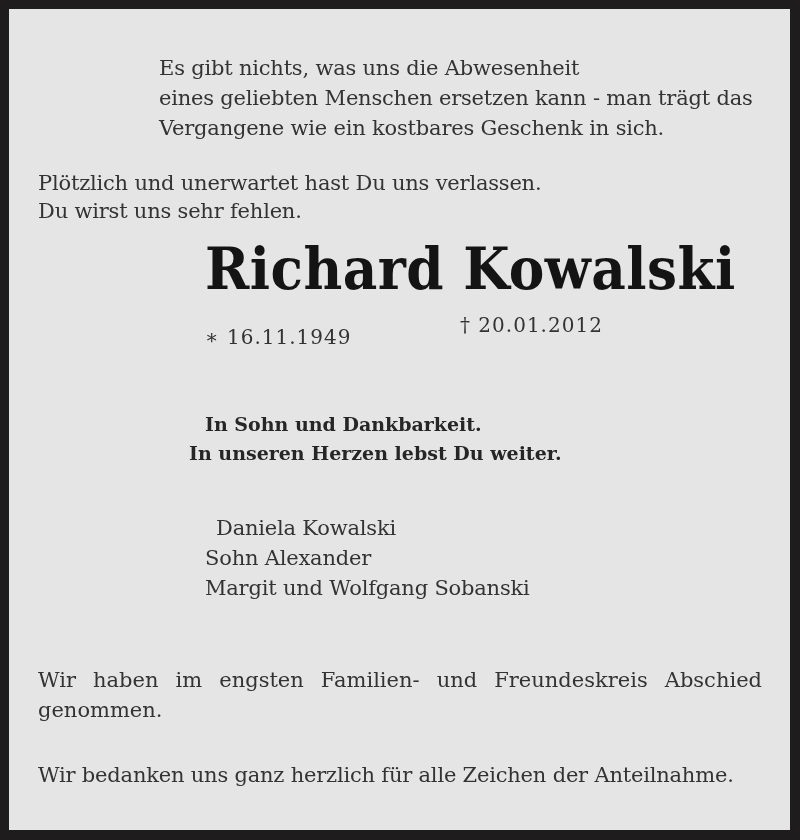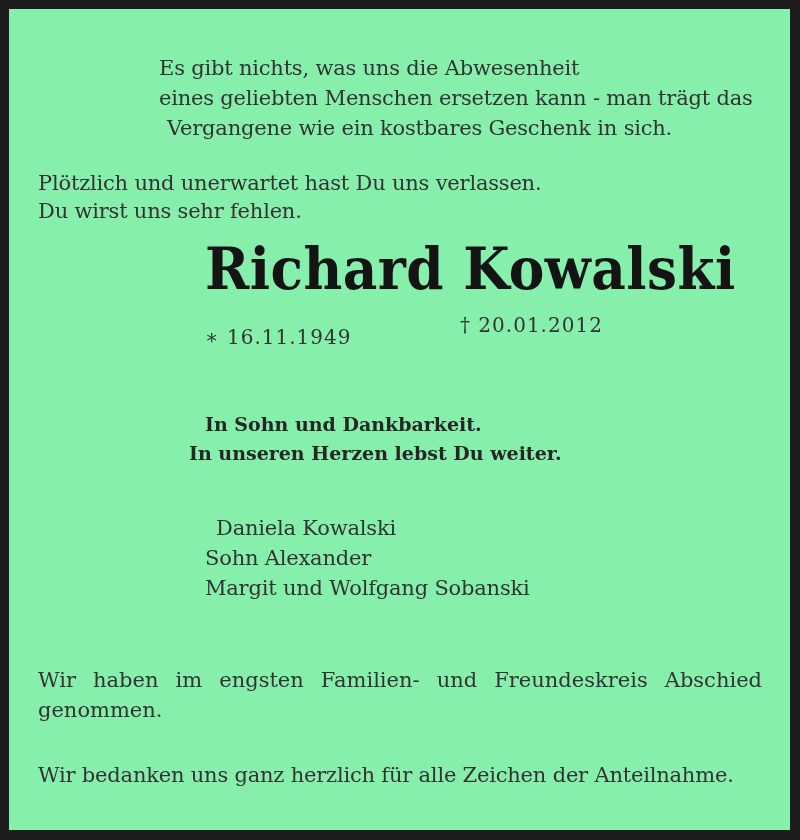--- a/index.html
+++ b/index.html
@@ -15,21 +15,21 @@
     }
     .frame {
       position: absolute;
       left: 0; top: 0;
       width: 800px; height: 840px;
       box-sizing: border-box;
       border-top: 9px solid #1e1c1c;
       border-left: 9px solid #1e1c1c;
       border-right: 10px solid #1e1c1c;
       border-bottom: 10px solid #1e1c1c;
-      background: #86efac;
+      background: #e5e5e5;
     }
     .serif {
       font-family: "DejaVu Serif", "Liberation Serif", serif;
       color: #333333;
     }
     .line {
       position: absolute;
       white-space: nowrap;
       font-size: 21px;
       line-height: 30px;
@@ -86,21 +86,21 @@
     }
   </style>
 </head>
 <body>
 
 <div class="frame">
 
   <div class="poem serif">
     <div class="line" style="left:150px; top:44px;">Es gibt nichts, was uns die Abwesenheit</div>
     <div class="line" style="left:150px; top:74px;">eines geliebten Menschen ersetzen kann - man trägt das</div>
-    <div class="line" style="left:150px; top:104px;margin-left:8px;">Vergangene wie ein kostbares Geschenk in sich.</div>
+    <div class="line" style="left:150px; top:104px;">Vergangene wie ein kostbares Geschenk in sich.</div>
   </div>
 
   <div class="intro serif">
     <div class="line" style="left:29px; top:159px;">Plötzlich und unerwartet hast Du uns verlassen.</div>
     <div class="line" style="left:29px; top:187px;">Du wirst uns sehr fehlen.</div>
   </div>
 
   <div class="name" style="left:196px; top:225px;">Richard Kowalski</div>
 
   <div class="date serif" style="left:196px; top:289px;margin-top:25px;">

